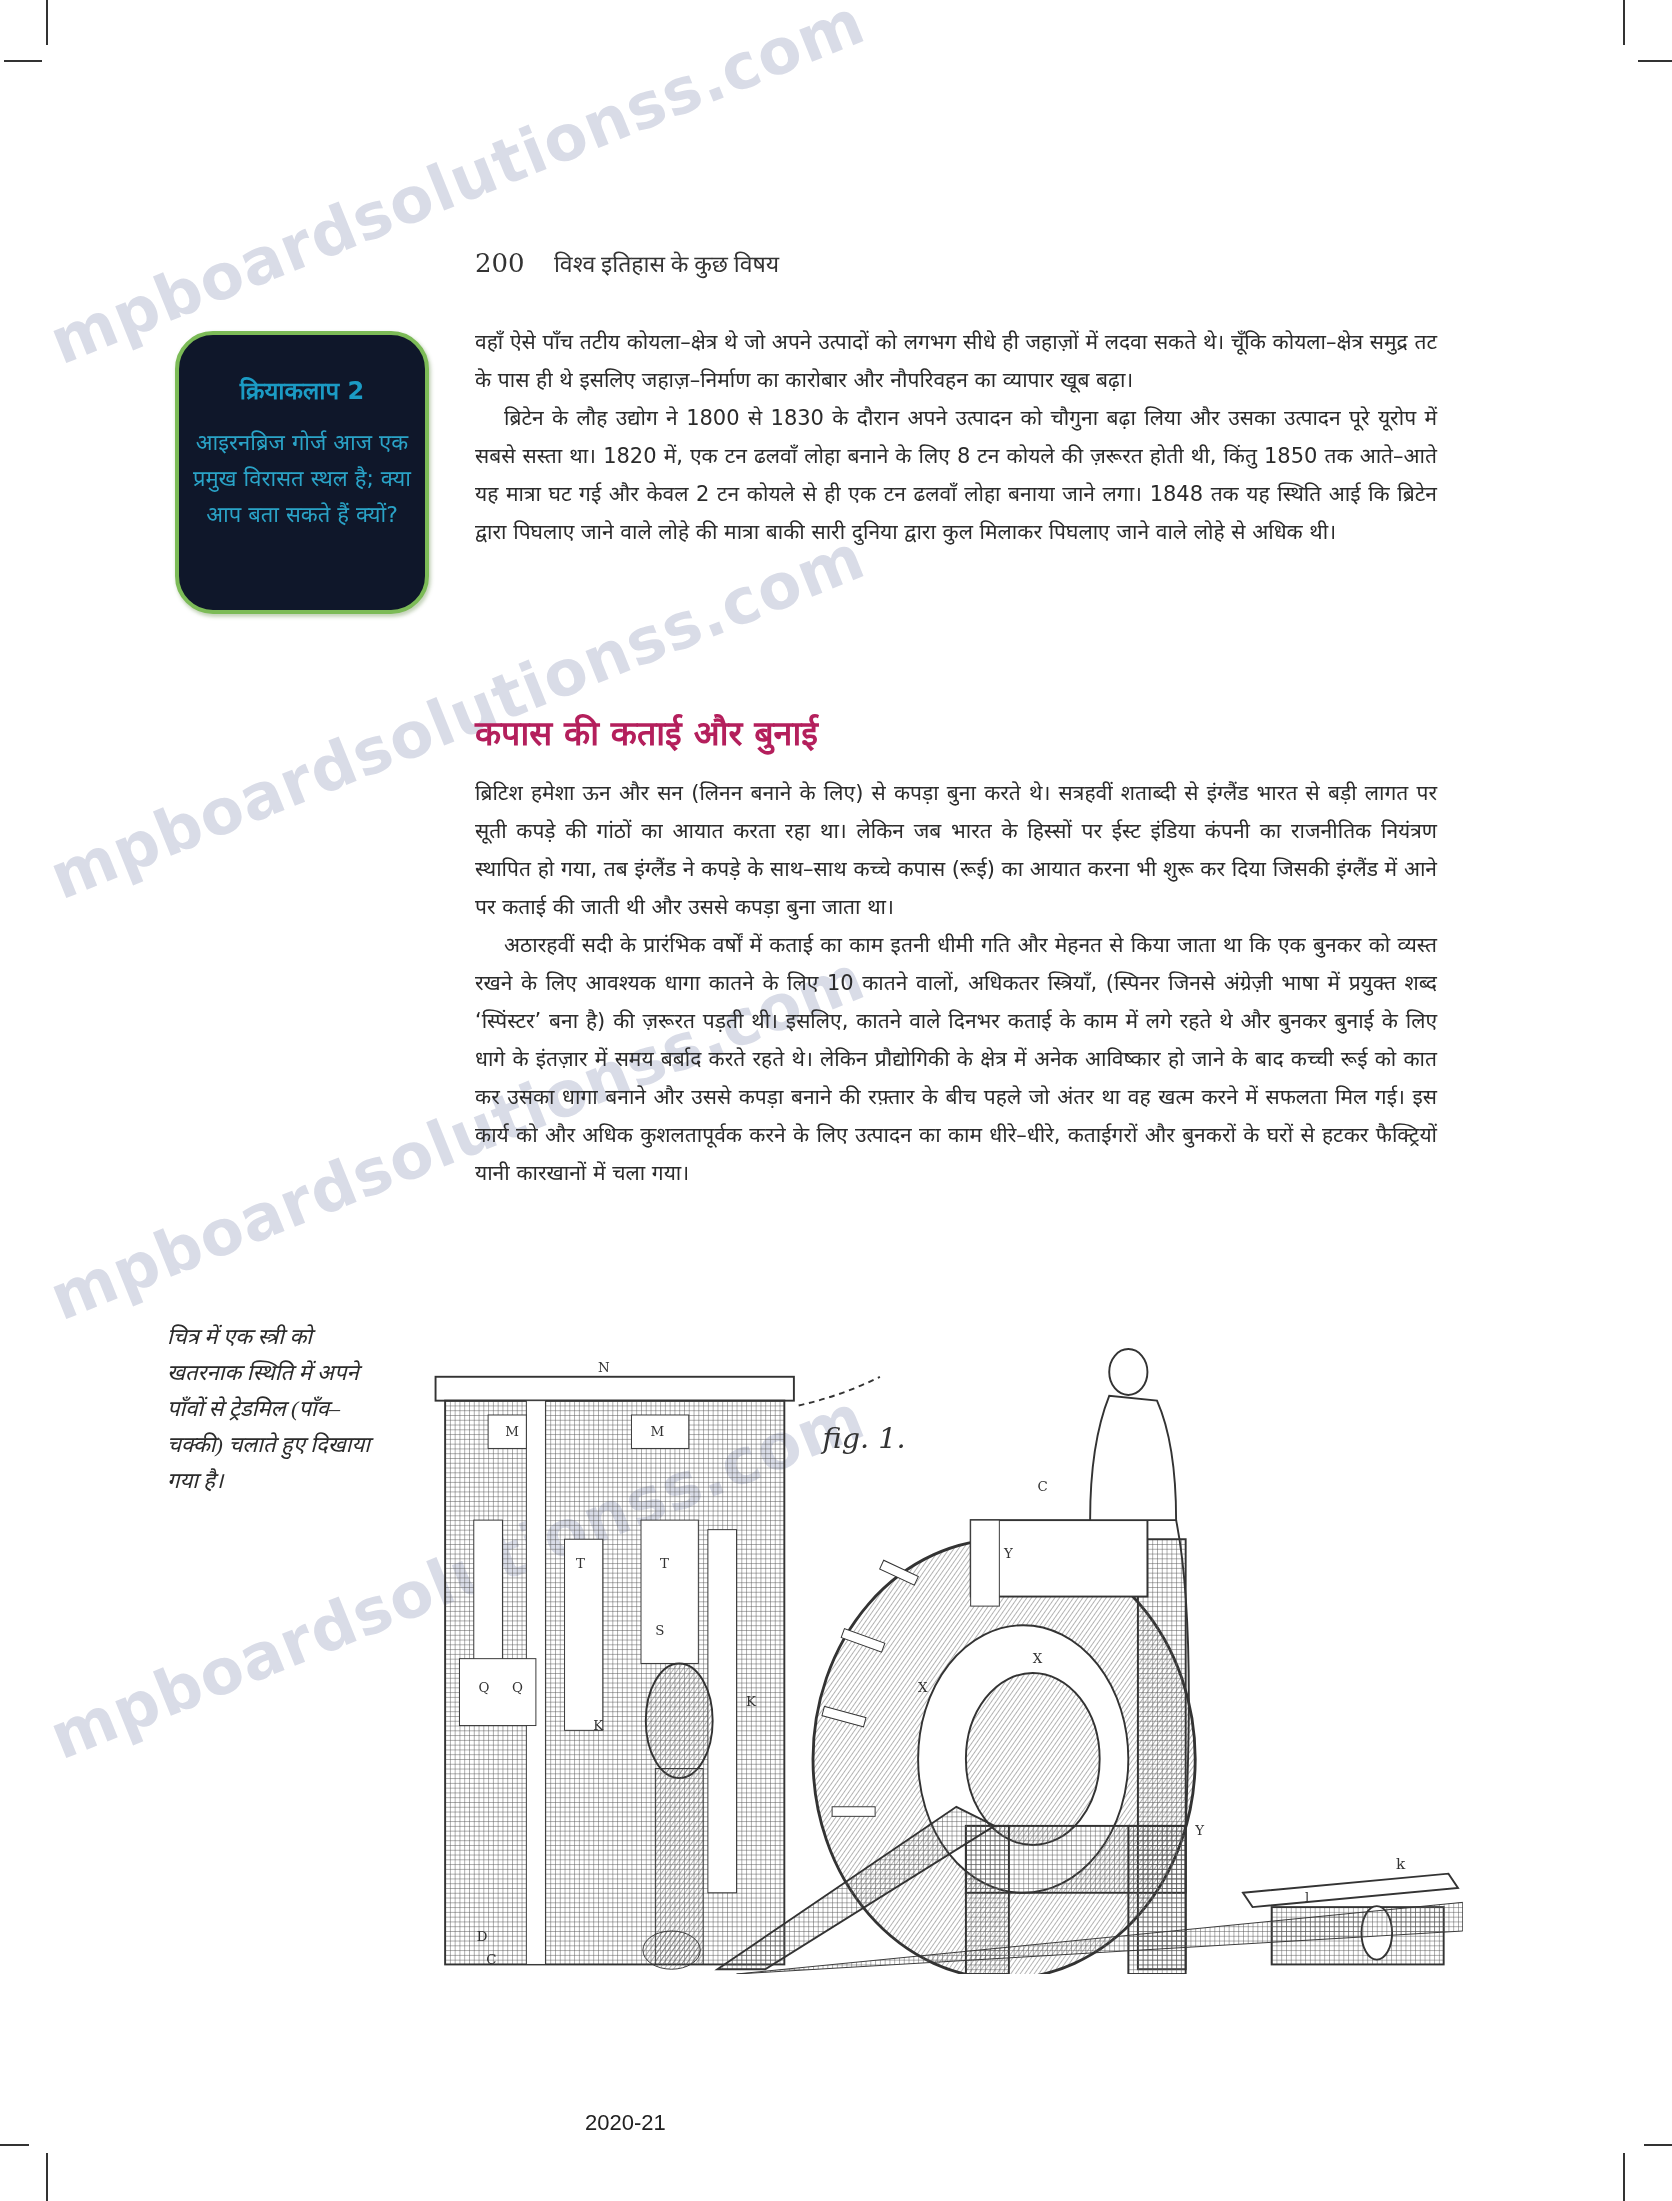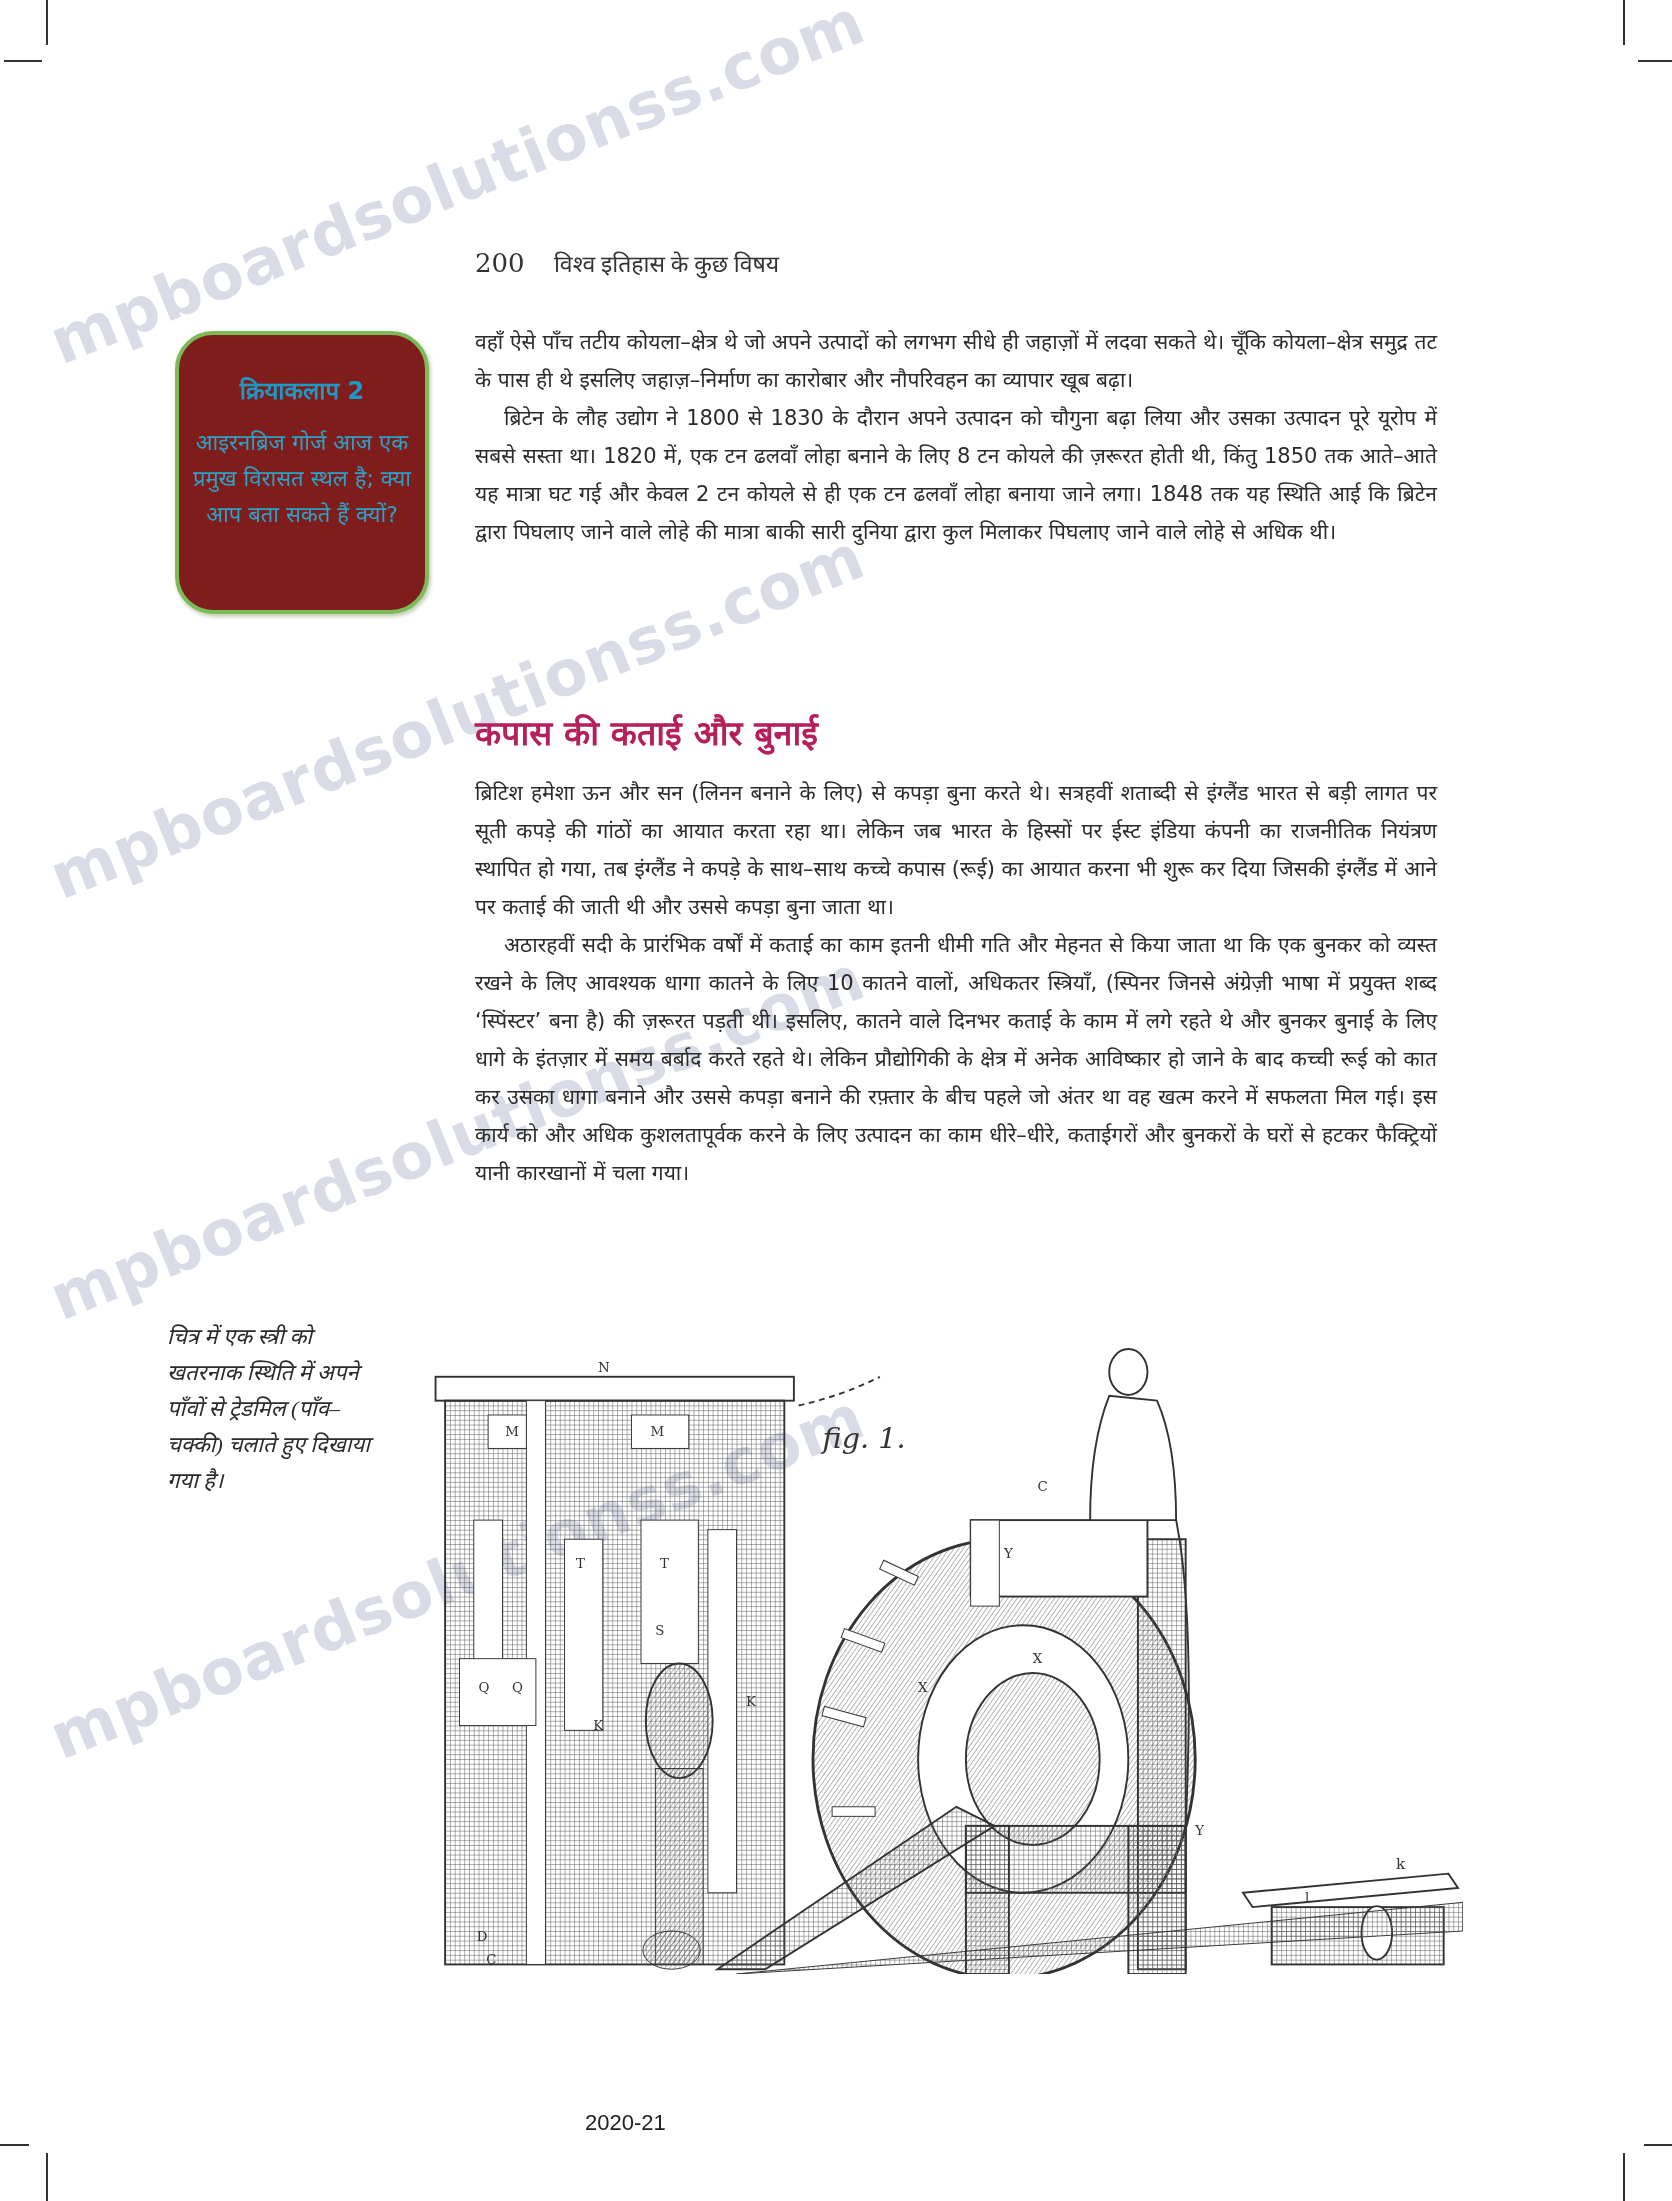--- a/index.html
+++ b/index.html
@@ -32,21 +32,21 @@
   .heading {
     position: absolute; left: 475px; top: 709px; font-size: 34px; color: #b41f5c;
     font-weight: bold; margin: 0;
   }
   .p3 { top: 774px; }
   .activity-box {
     position: absolute; left: 175px; top: 331px; width: 254px; height: 283px;
     border: 4.8px solid #7cbb57; border-radius: 38px; box-sizing: border-box;
     box-shadow: 1.9px 2.9px 3.8px rgba(90,130,60,0.35);
     text-align: center; padding: 38px 13.4px 0 13.4px;
-    background: #7f1d1d;
+    background: #0f172a;
   }
   .activity-title { font-size: 24px; font-weight: bold; color: #1b9bc4; margin: 0 0 19px 0; }
   .activity-text { font-size: 22px; line-height: 36px; color: #2aa3c7; margin: 0; }
   .caption {
     position: absolute; left: 167px; top: 1319px; width: 220px; font-size: 22px;
     line-height: 36px; font-style: italic; color: #2b2b2b;
     font-family: Liberation Serif, serif;
   }
   .figure {
     position: absolute; left: 421px; top: 1329px; width: 1042px; height: 645px;

